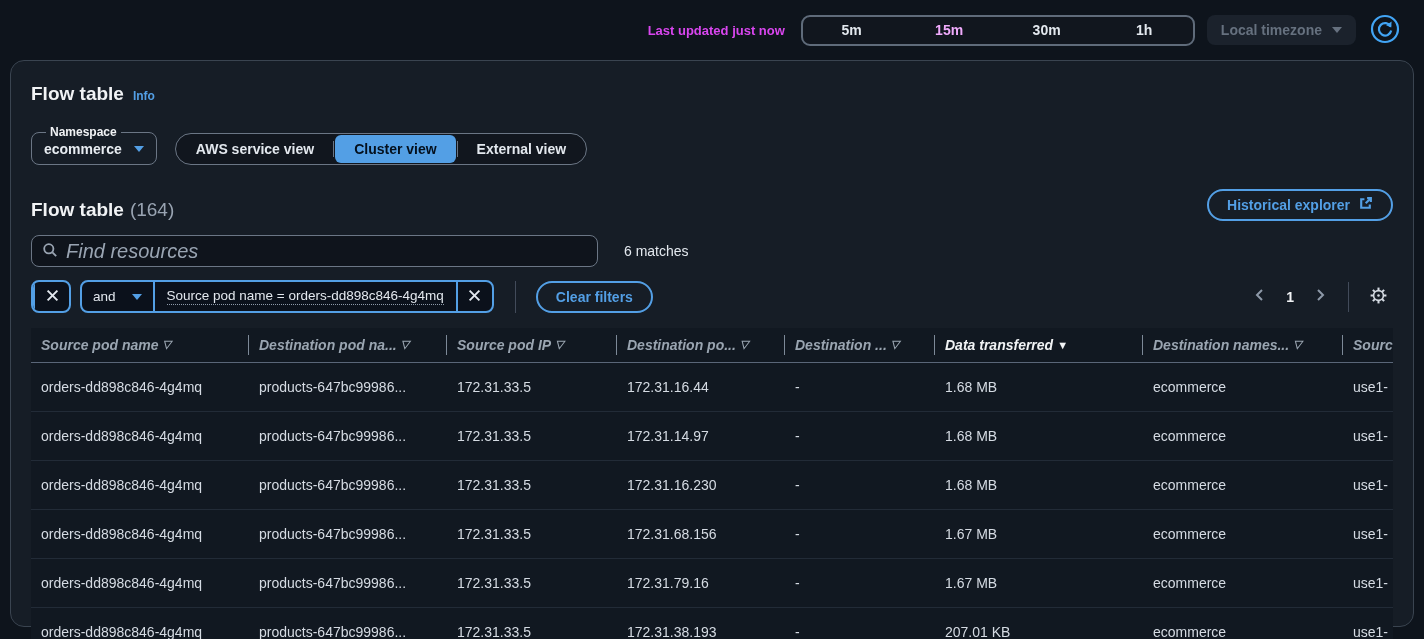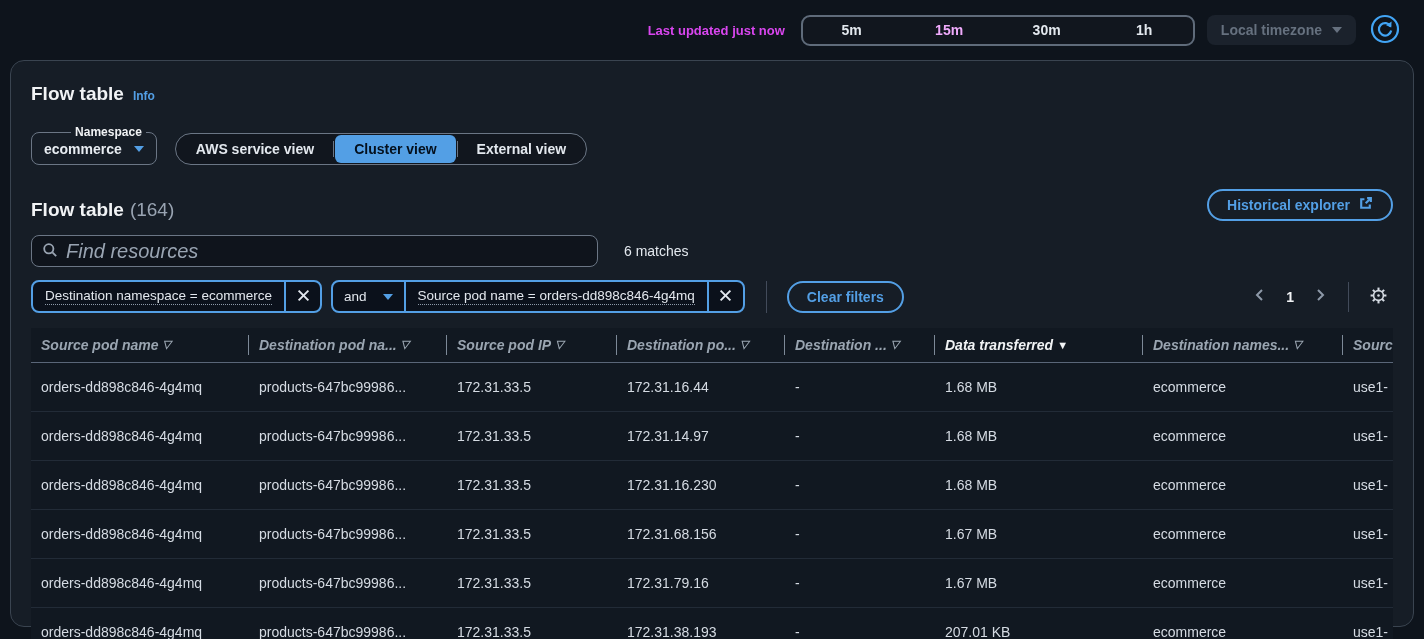--- a/index.html
+++ b/index.html
@@ -38,21 +38,21 @@
     margin:0 10px; height:567px; background:#161d26;
     border:1px solid #3a4450; border-radius:14px; padding:18px 20px 0;
     position:relative;
   }
   .title-row { display:flex; align-items:baseline; gap:9px; margin:4px 0 20px; }
   .page-title { font-size:19px; font-weight:700; color:#f1f3f5; }
   .info-link { font-size:12px; font-weight:700; color:#539fe5; text-decoration:none; cursor:pointer; }
 
   .controls-row { display:flex; align-items:flex-end; gap:18px; margin-bottom:24px; }
   fieldset.ns-select {
-    border:1px solid #6b7685; border-radius:8px; padding:2px 12px 7px; min-width:120px; cursor:pointer;text-align:right;
+    border:1px solid #6b7685; border-radius:8px; padding:2px 12px 7px; min-width:120px; cursor:pointer;
   }
   fieldset.ns-select legend { font-size:12px; font-weight:700; color:#f1f3f5; padding:0 4px; margin-left:2px; }
   .ns-value { display:flex; align-items:center; gap:12px; font-weight:700; color:#e8edf2; font-size:14px; }
 
   .view-group {
     display:flex; align-items:center; height:32px;
     border:1px solid #6b7685; border-radius:16px; background:#11161e; padding:0 1px;
   }
   .view-opt { padding:0 19px; font-weight:700; font-size:14px; color:#e3e8ee; line-height:28px; cursor:pointer; white-space:nowrap; }
   .view-opt.selected { background:#539fe5; color:#04101d; border-radius:6px; margin:0 1px; }
@@ -195,23 +195,20 @@
           <line x1="10.4" y1="10.4" x2="14.2" y2="14.2" stroke="#99a4b2" stroke-width="1.8"></line>
         </svg>
       </span>
       <input type="text" placeholder="Find resources" style="">
     </div>
     <span class="matches">6 matches</span>
   </div>
 
   <div class="filter-row">
     <div class="token">
-      <span class="tok-text">
-          <span class="underlined">Destination namespace = ecommerce</span>
-        </span>
       <span class="tok-vsep"></span>
       <button class="tok-close">
         <span>
           <svg width="13" height="13" viewBox="0 0 12 12">
             <line x1="1.5" y1="1.5" x2="10.5" y2="10.5" stroke="#e3e8ee" stroke-width="1.8"></line>
             <line x1="10.5" y1="1.5" x2="1.5" y2="10.5" stroke="#e3e8ee" stroke-width="1.8"></line>
           </svg>
         </span>
       </button>
     </div>

